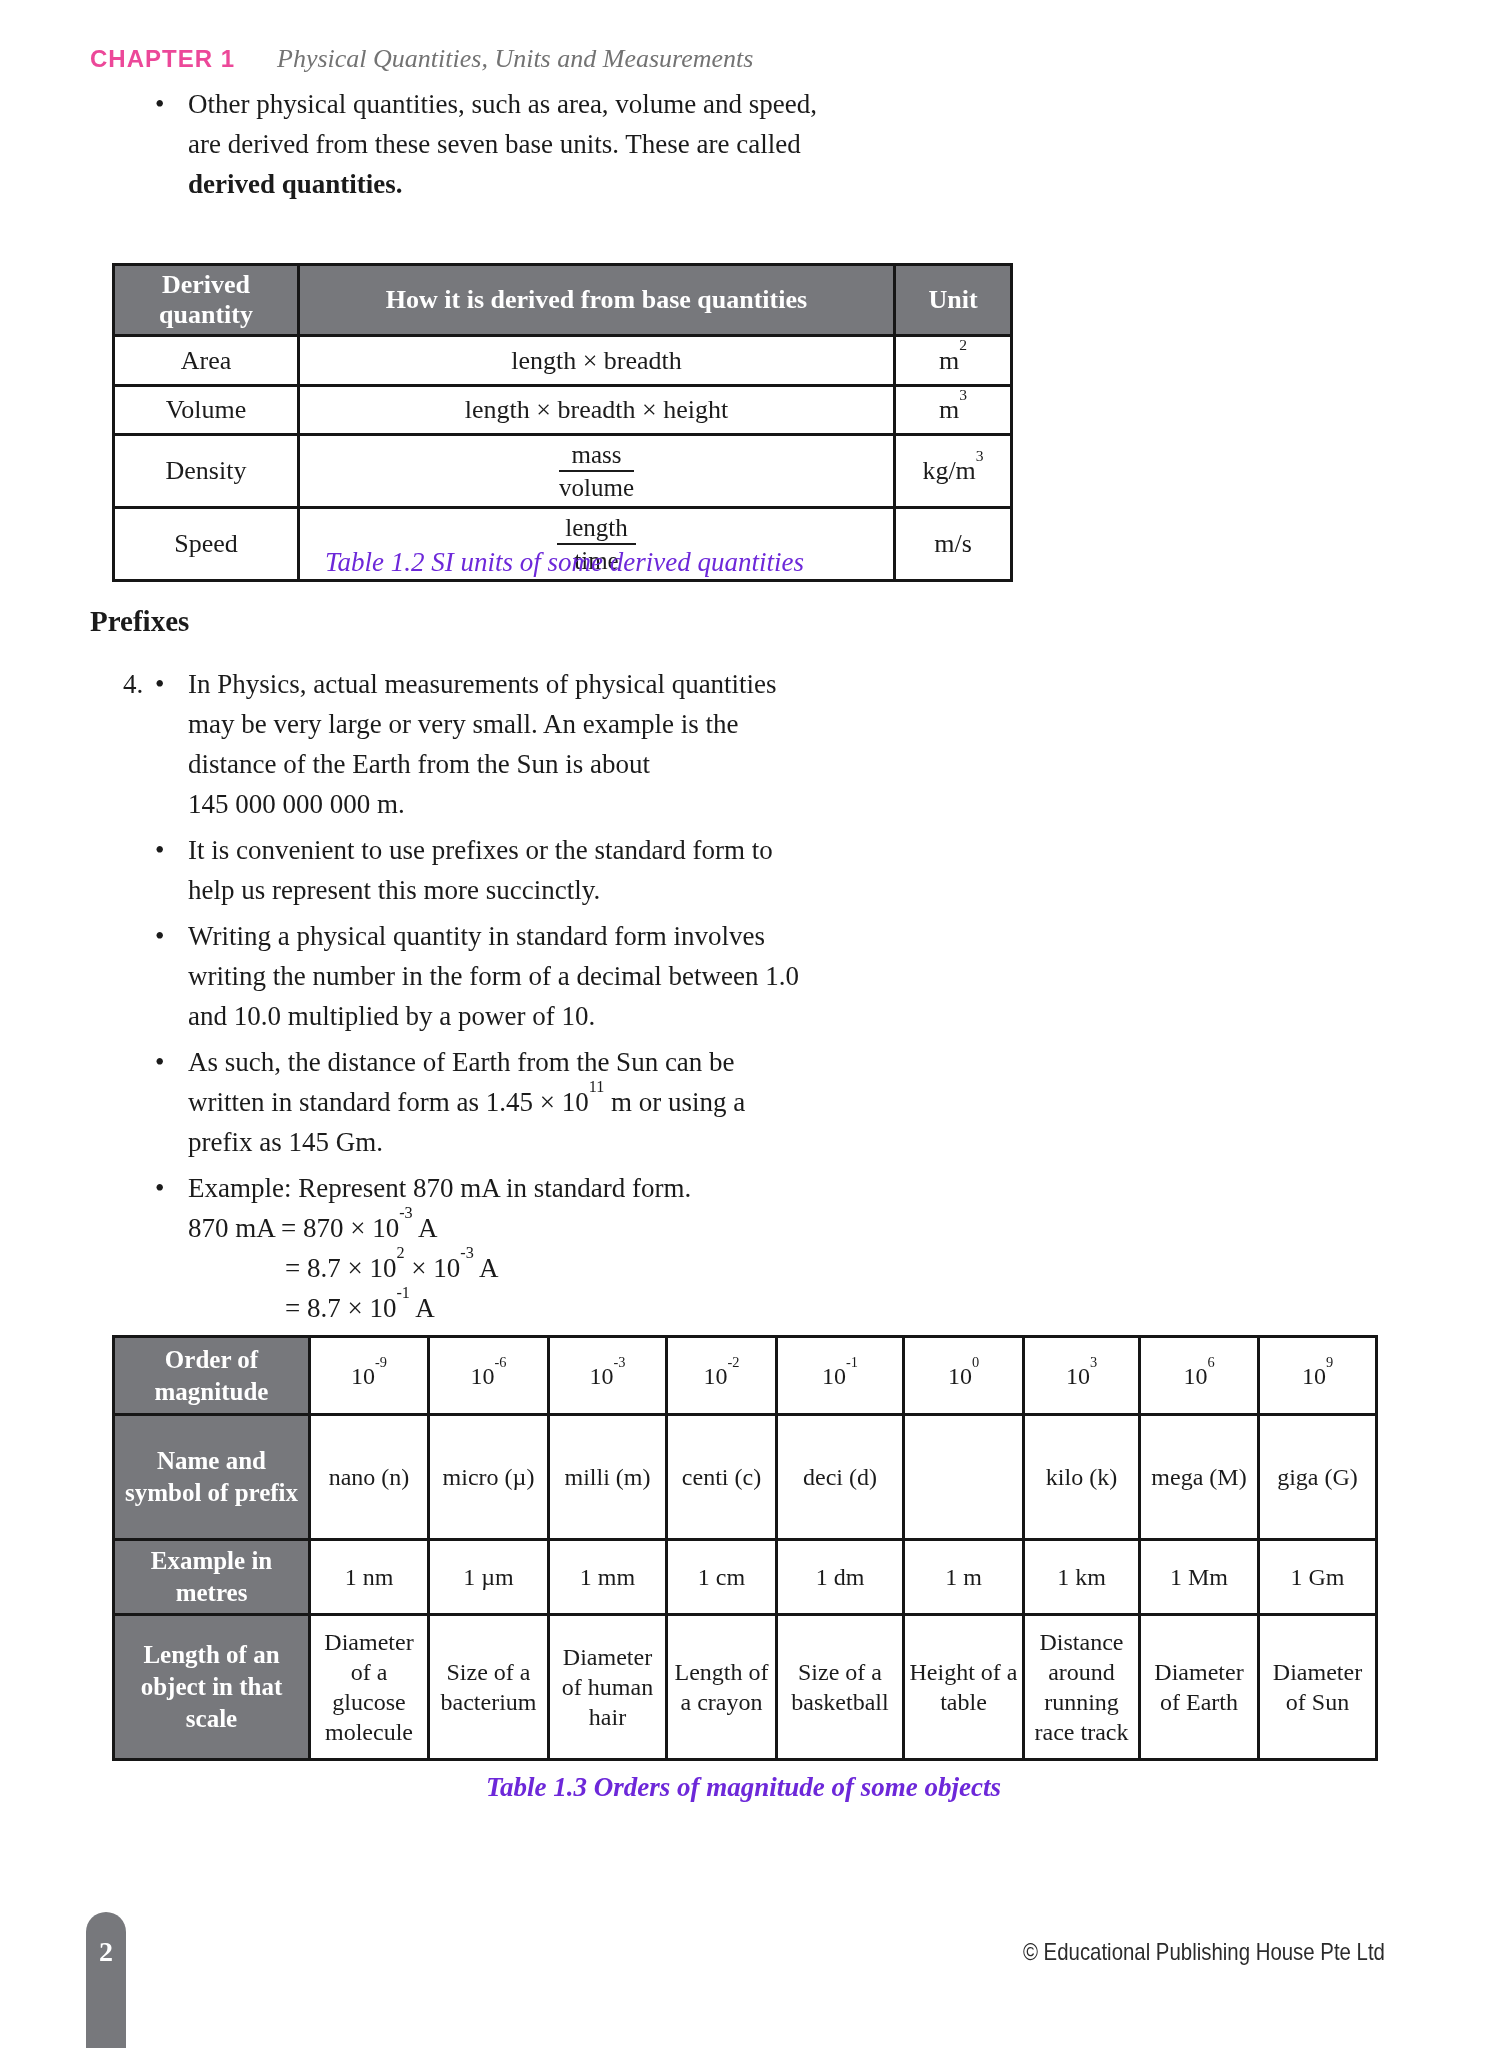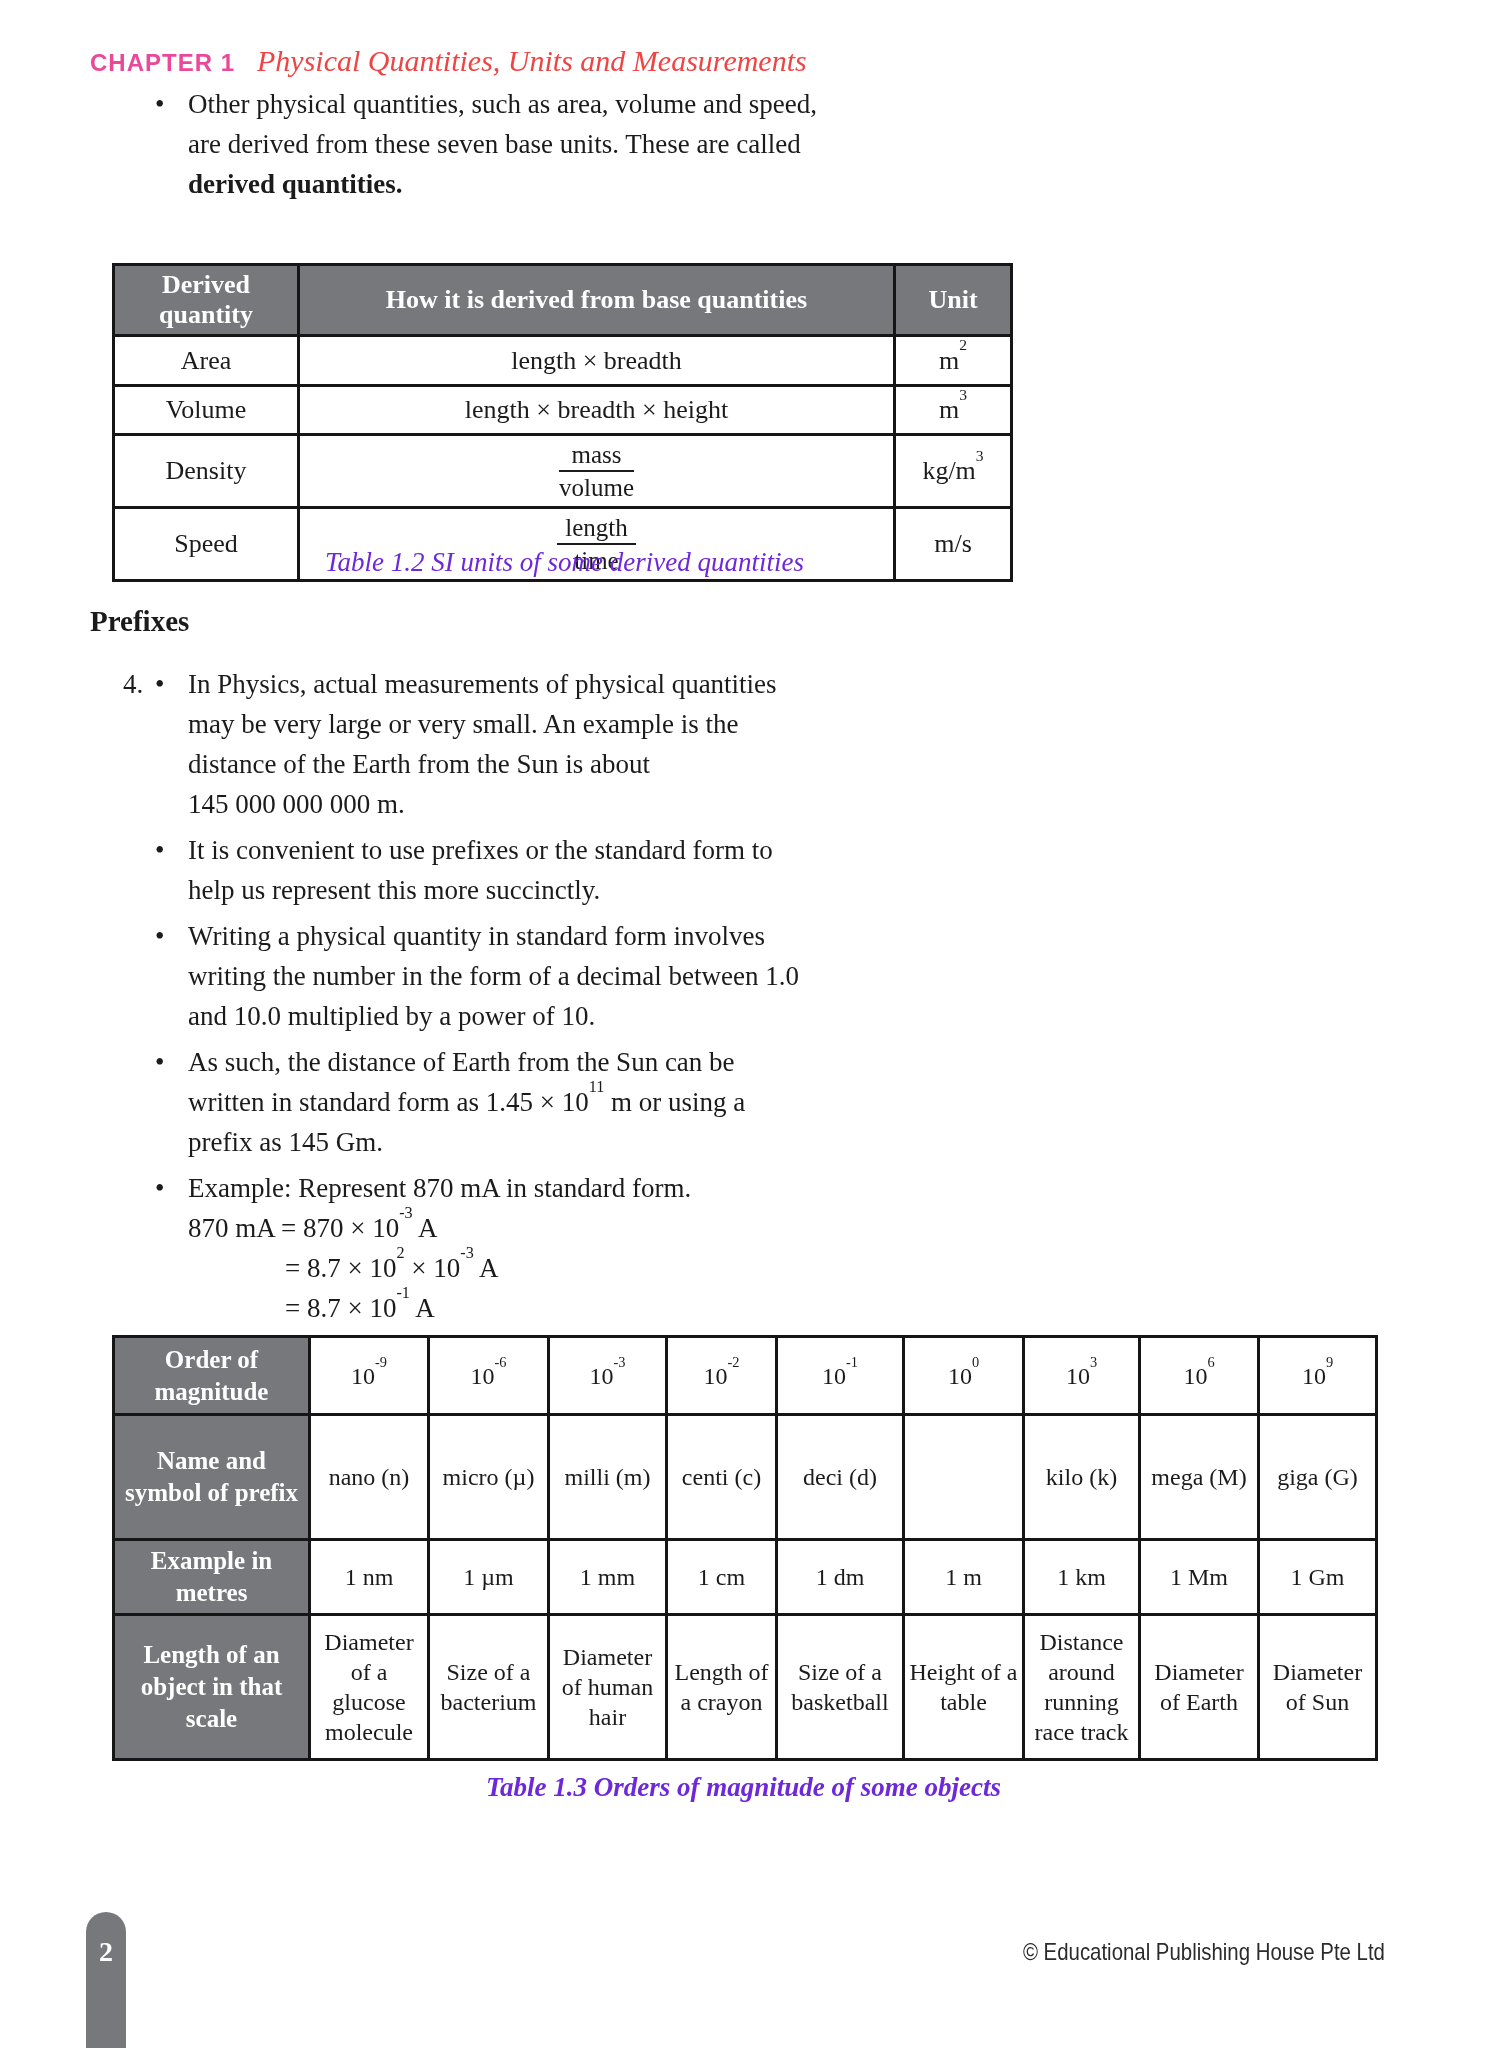--- a/index.html
+++ b/index.html
@@ -11,21 +11,21 @@
     overflow:hidden;
   }
   sup { font-size:0.6em; line-height:0; position:relative; top:-0.55em; }
 
   
   .chap { position:absolute; top:44px; left:90px; display:flex; align-items:baseline; }
   .chap-label {
     font-family:"Liberation Sans","DejaVu Sans",sans-serif;
     font-weight:900; font-size:24px; letter-spacing:1px; color:#ec4899;
   }
-  .chap-title { font-style:italic; font-size:30px; margin-left:22px; color:#ef4444; }
+  .chap-title { font-style:italic; font-size:26px; margin-left:42px; color:#737373; }
 
   
   .intro { position:absolute; top:84px; left:155px; display:flex; }
   .blt { width:33px; font-size:27px; line-height:40px; }
   .intro-lines { font-size:27px; line-height:40px; }
   .b { font-weight:bold; }
 
   
   table { border-collapse:collapse; }
   .t12 { position:absolute; top:263px; left:112px; width:900px; table-layout:fixed; }

